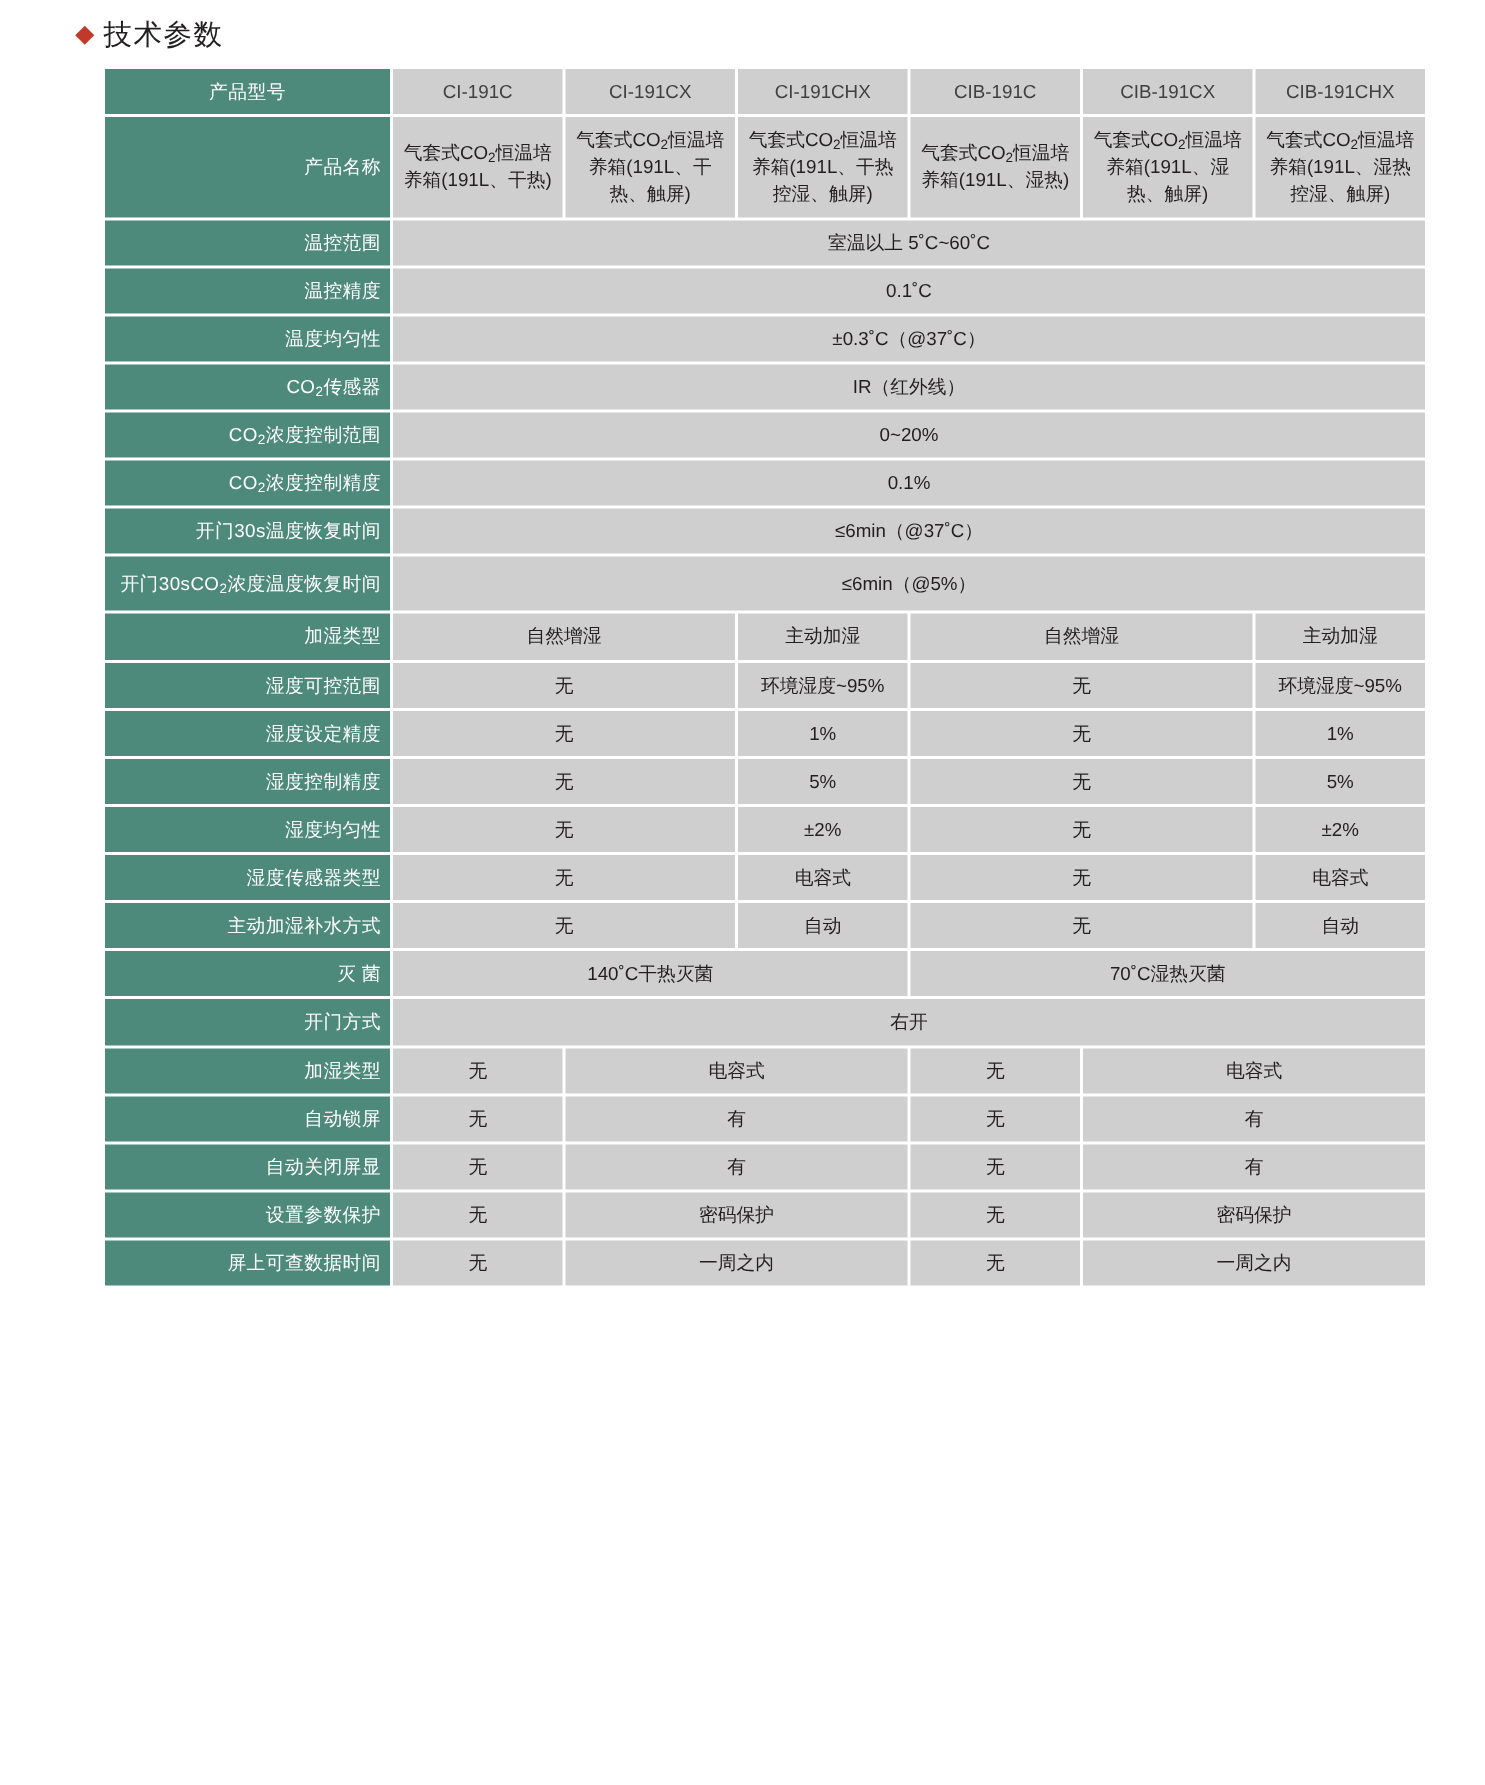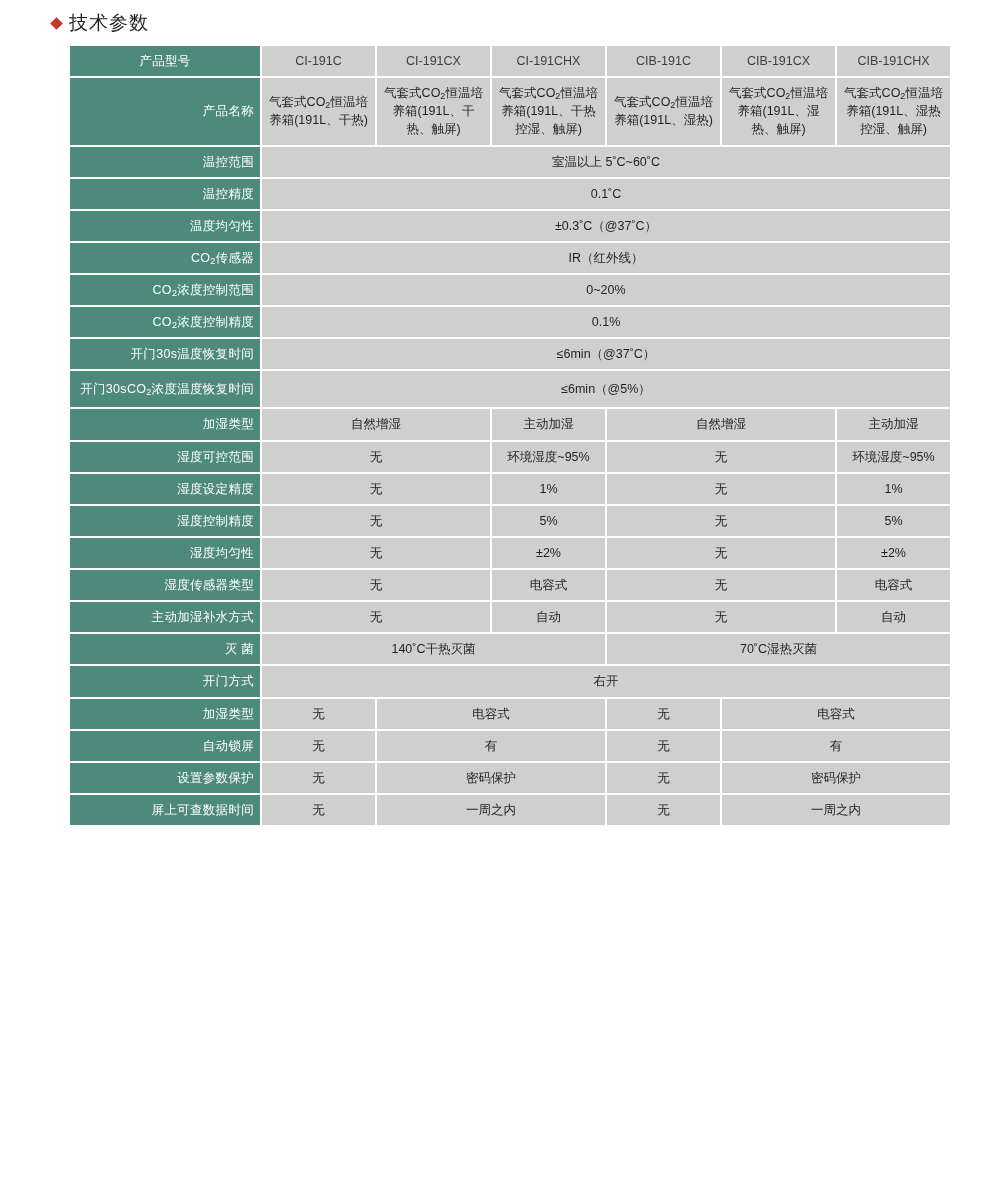--- a/index.html
+++ b/index.html
@@ -237,20 +237,27 @@
             <td class="val" colspan="2">电容式</td>
           </tr>
           <tr class="row-std">
             <td class="label">自动锁屏</td>
             <td class="val">无</td>
             <td class="val" colspan="2">有</td>
             <td class="val">无</td>
             <td class="val" colspan="2">有</td>
           </tr>
           <tr class="row-std">
+            <td class="label">自动关闭屏显</td>
+            <td class="val">无</td>
+            <td class="val" colspan="2">有</td>
+            <td class="val">无</td>
+            <td class="val" colspan="2">有</td>
+          </tr>
+          <tr class="row-std">
             <td class="label">设置参数保护</td>
             <td class="val">无</td>
             <td class="val" colspan="2">密码保护</td>
             <td class="val">无</td>
             <td class="val" colspan="2">密码保护</td>
           </tr>
           <tr class="row-std">
             <td class="label">屏上可查数据时间</td>
             <td class="val">无</td>
             <td class="val" colspan="2">一周之内</td>

